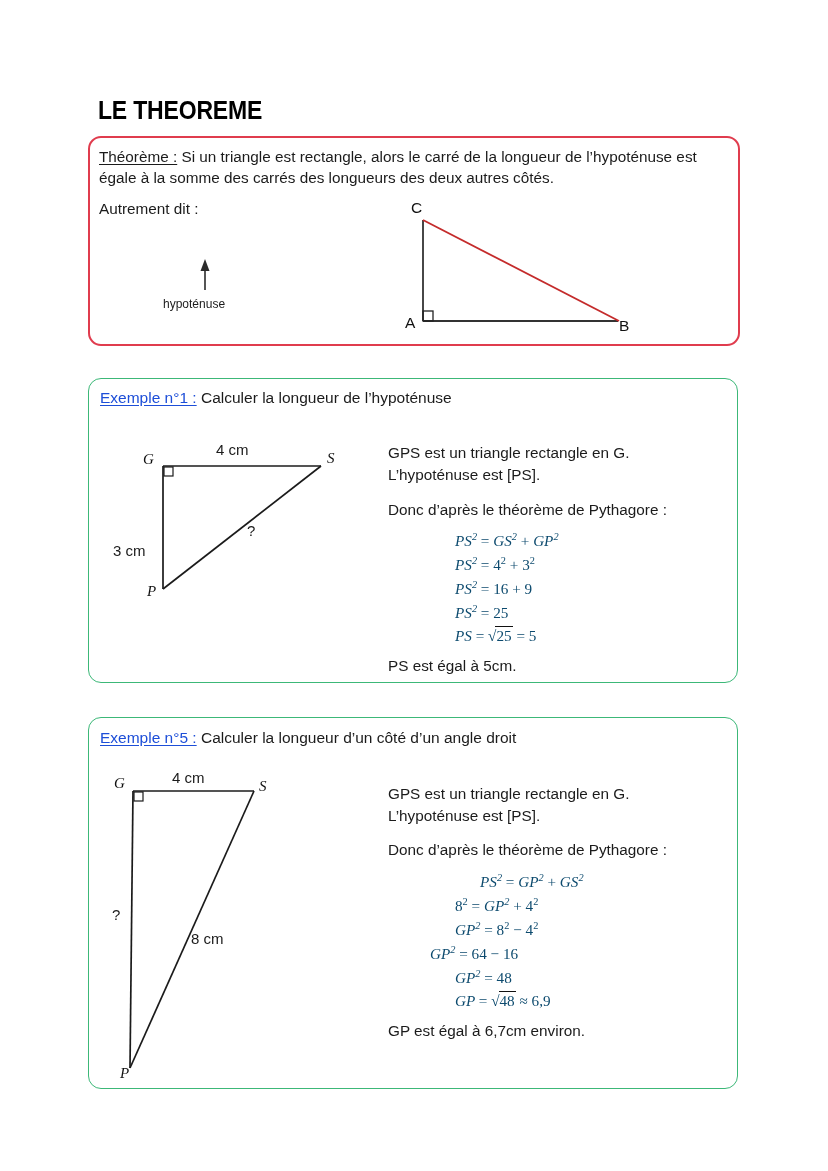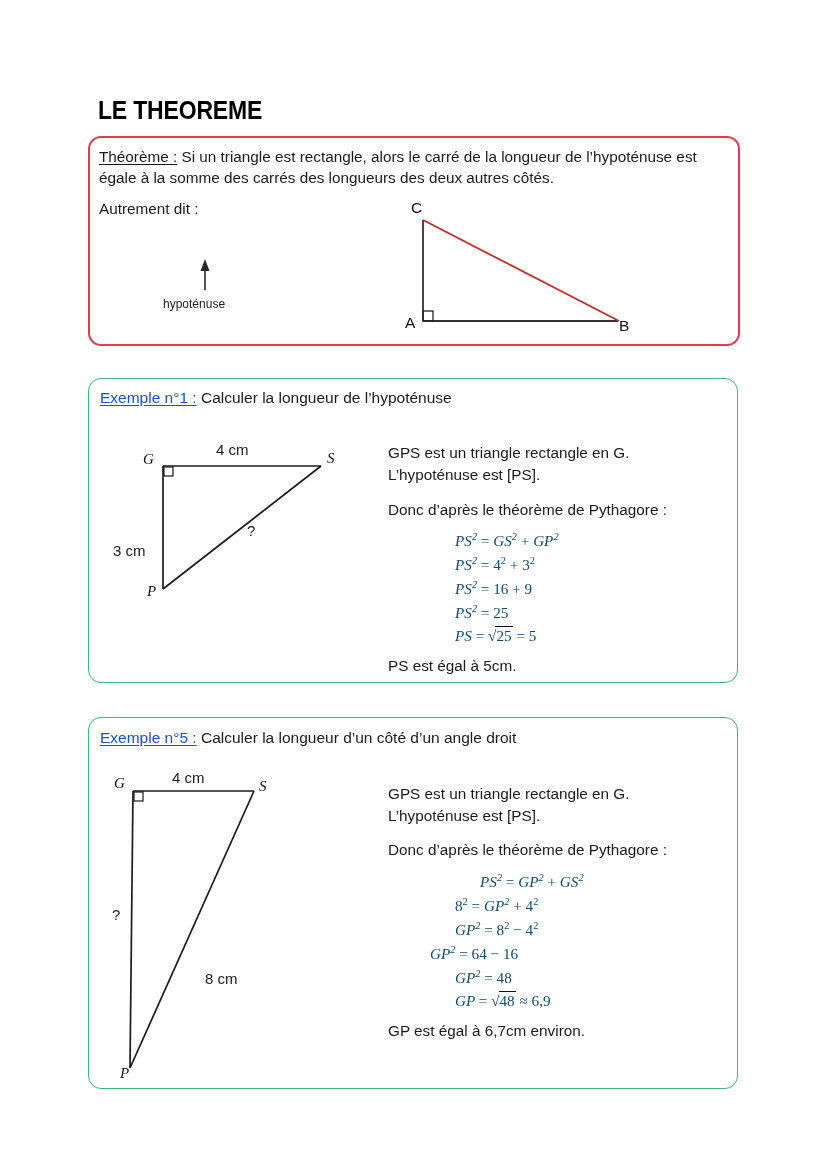--- a/index.html
+++ b/index.html
@@ -242,21 +242,21 @@
   <div class="rounded-box box-example-2"></div>
 
   <div class="txt ex-head nowrap" style="left:100px; top:727px;"><span class="green-label">Exemple n°5 :</span><span> Calculer la longueur d’un côté d’un angle droit</span></div>
 
   <div class="pt ital" style="left:114px; top:775px;">G</div>
   <div class="pt ital" style="left:259px; top:778px;">S</div>
   <div class="pt ital" style="left:120px; top:1065px;">P</div>
 
   <div class="dim" style="left:172px; top:769px;">4 cm</div>
   <div class="dim" style="left:112px; top:906px;">?</div>
-  <div class="dim" style="left:205px; top:930px;margin-top:40px;">8 cm</div>
+  <div class="dim" style="left:191px; top:930px;">8 cm</div>
 
   <div class="txt ex-body nowrap" style="left:388px; top:783px;">GPS est un triangle rectangle en G.</div>
   <div class="txt ex-body nowrap" style="left:388px; top:805px;">L’hypoténuse est [PS].</div>
   <div class="txt ex-body nowrap" style="left:388px; top:839px;">Donc d’après le théorème de Pythagore :</div>
 
   <div class="mathline" style="left:480px; top:872px;"><span>PS</span><sup>2</sup> <span class="op">=</span> GP<sup>2</sup> <span class="op">+</span> GS<sup>2</sup></div>
   <div class="mathline" style="left:455px; top:896px;"><span class="op">8</span><sup class="op">2</sup> <span class="op">=</span> GP<sup>2</sup> <span class="op">+ 4<sup>2</sup></span></div>
   <div class="mathline" style="left:455px; top:920px;"><span>GP</span><sup>2</sup> <span class="op">=</span> <span class="op">8<sup>2</sup> − 4<sup>2</sup></span></div>
   <div class="mathline" style="left:430px; top:944px;"><span>GP</span><sup>2</sup> <span class="op">=</span> <span class="op">64 − 16</span></div>
   <div class="mathline" style="left:455px; top:968px;"><span>GP</span><sup>2</sup> <span class="op">=</span> <span class="op">48</span></div>

